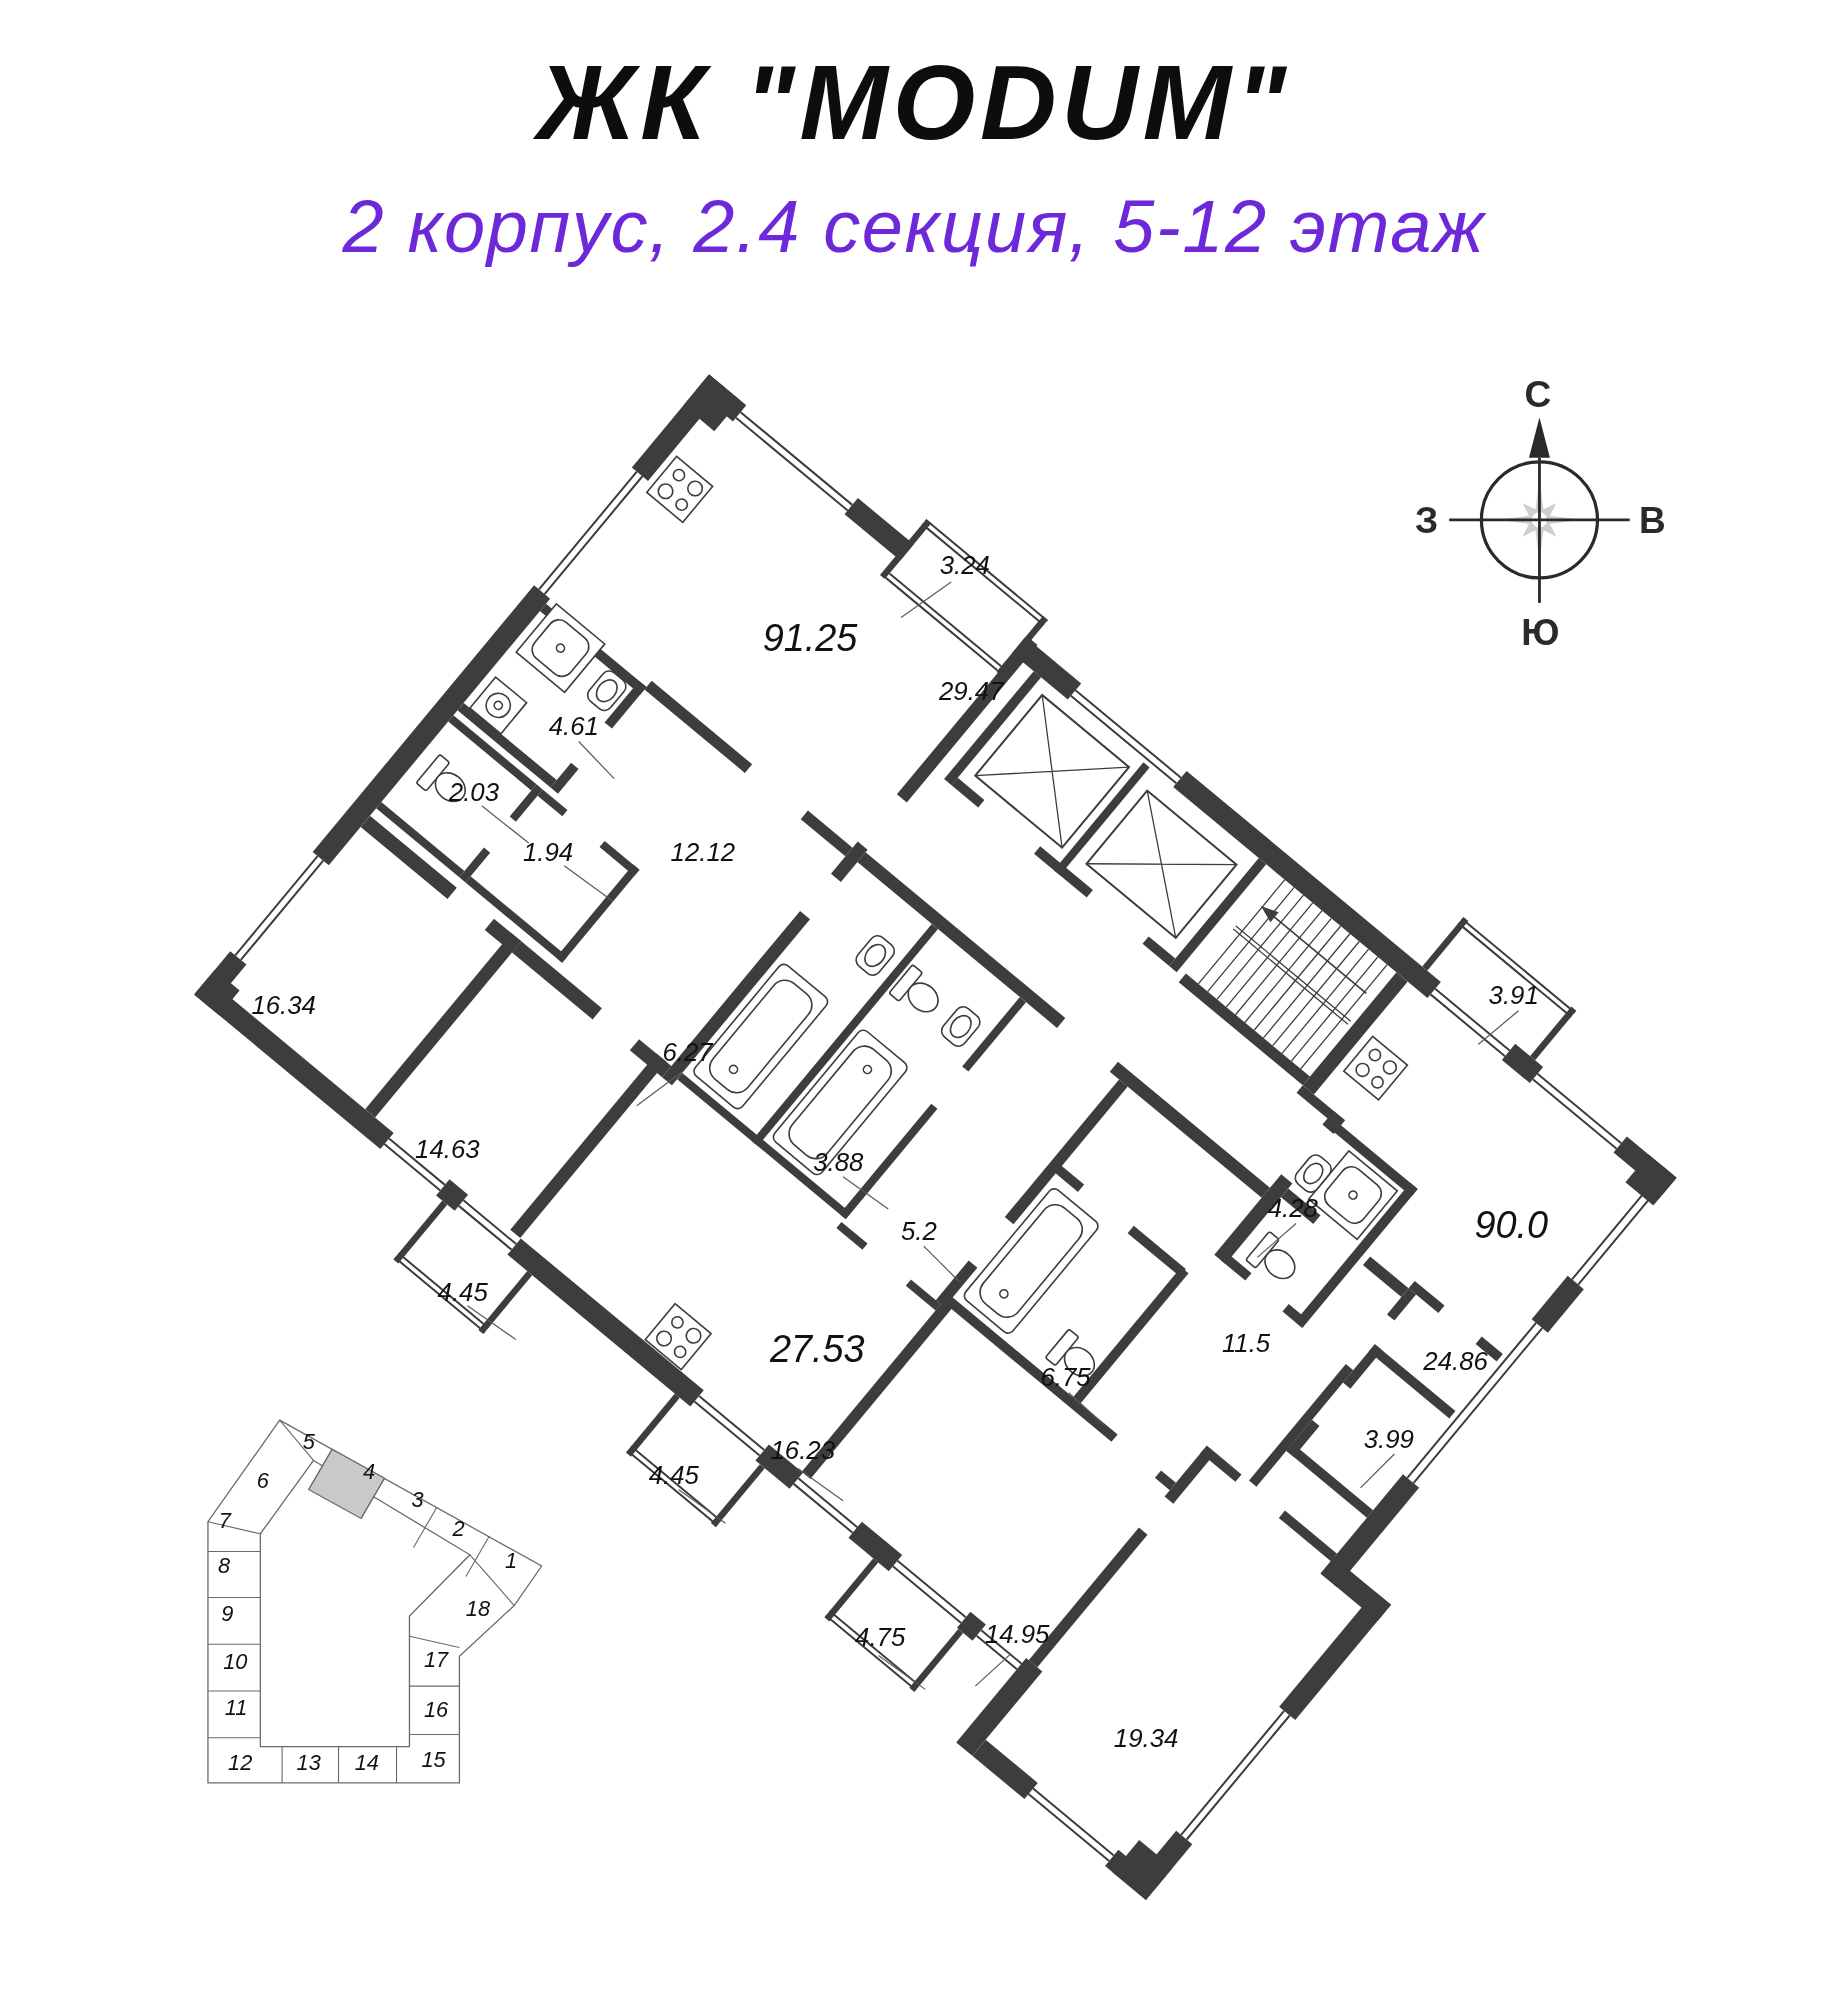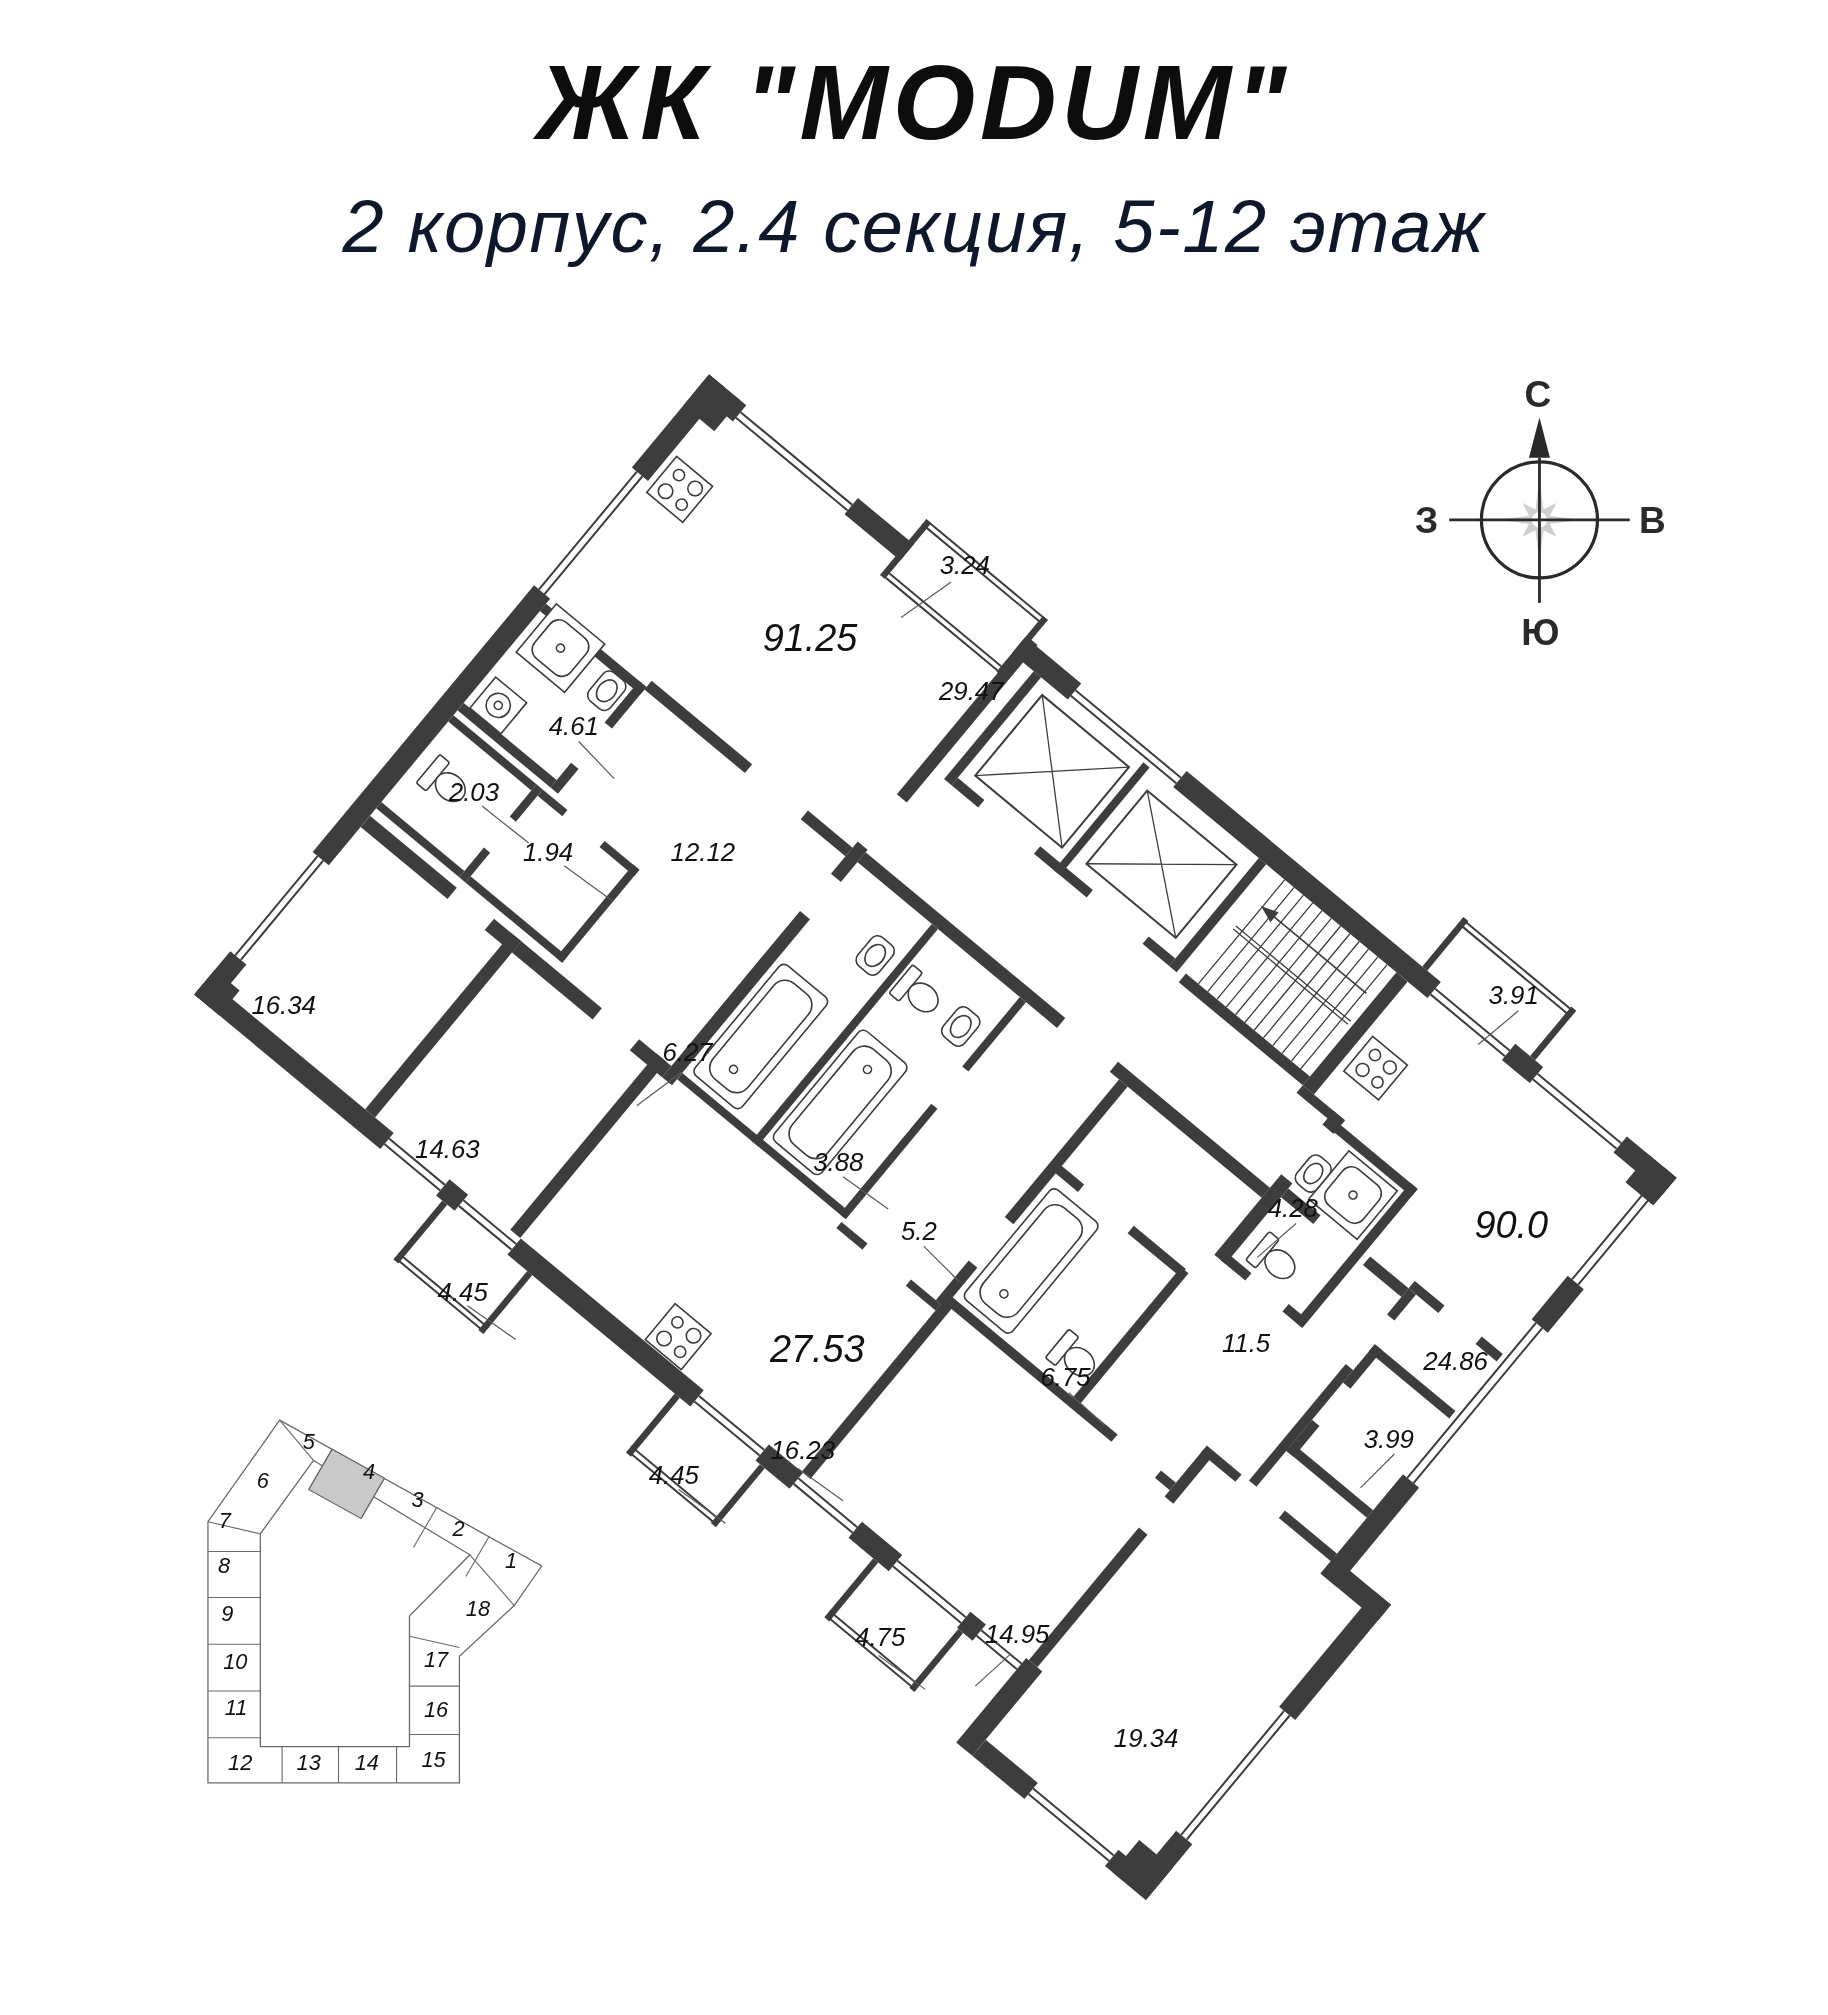--- a/index.html
+++ b/index.html
@@ -1,21 +1,21 @@
 <!DOCTYPE html>
 <html style="font-size:13px"><head>
 <meta charset="utf-8">
 <style>
   html,body{margin:0;padding:0;background:#fff;}
   .page{position:relative;width:1828px;height:2015px;background:#fff;overflow:hidden;
         font-family:"Liberation Sans",sans-serif;}
   .title{position:absolute;top:42px;left:0;width:100%;text-align:center;
          font-style:italic;font-size:106px;font-weight:600;color:#0d0d0d;letter-spacing:4.8px;}
   .subtitle{position:absolute;top:184px;left:0;width:100%;text-align:center;
-         font-style:italic;font-size:74px;font-weight:500;color:#0f172a;letter-spacing:1.6px;}
+         font-style:italic;font-size:74px;font-weight:500;color:#6d28d9;letter-spacing:1.6px;}
   svg{position:absolute;left:0;top:0;}
   .wall{fill:#3d3d3d;stroke:none;}
   .thin{stroke:#3d3d3d;stroke-width:2.5;fill:none;}
   .fix{stroke:#3d3d3d;stroke-width:2;fill:#fff;}
   .fixline{stroke:#3d3d3d;stroke-width:1.6;fill:none;}
   .leader{stroke:#5a5a5a;stroke-width:1.5;fill:none;}
   .room-label{font:italic 32px "Liberation Sans",sans-serif;fill:#111;text-anchor:middle;}
   .room-label.big{font-size:47px;}
   .compass-letter{font:bold 46px "Liberation Sans",sans-serif;fill:#2a2a2a;text-anchor:middle;}
   .compass-line{stroke:#2a2a2a;stroke-width:3.5;fill:none;}

